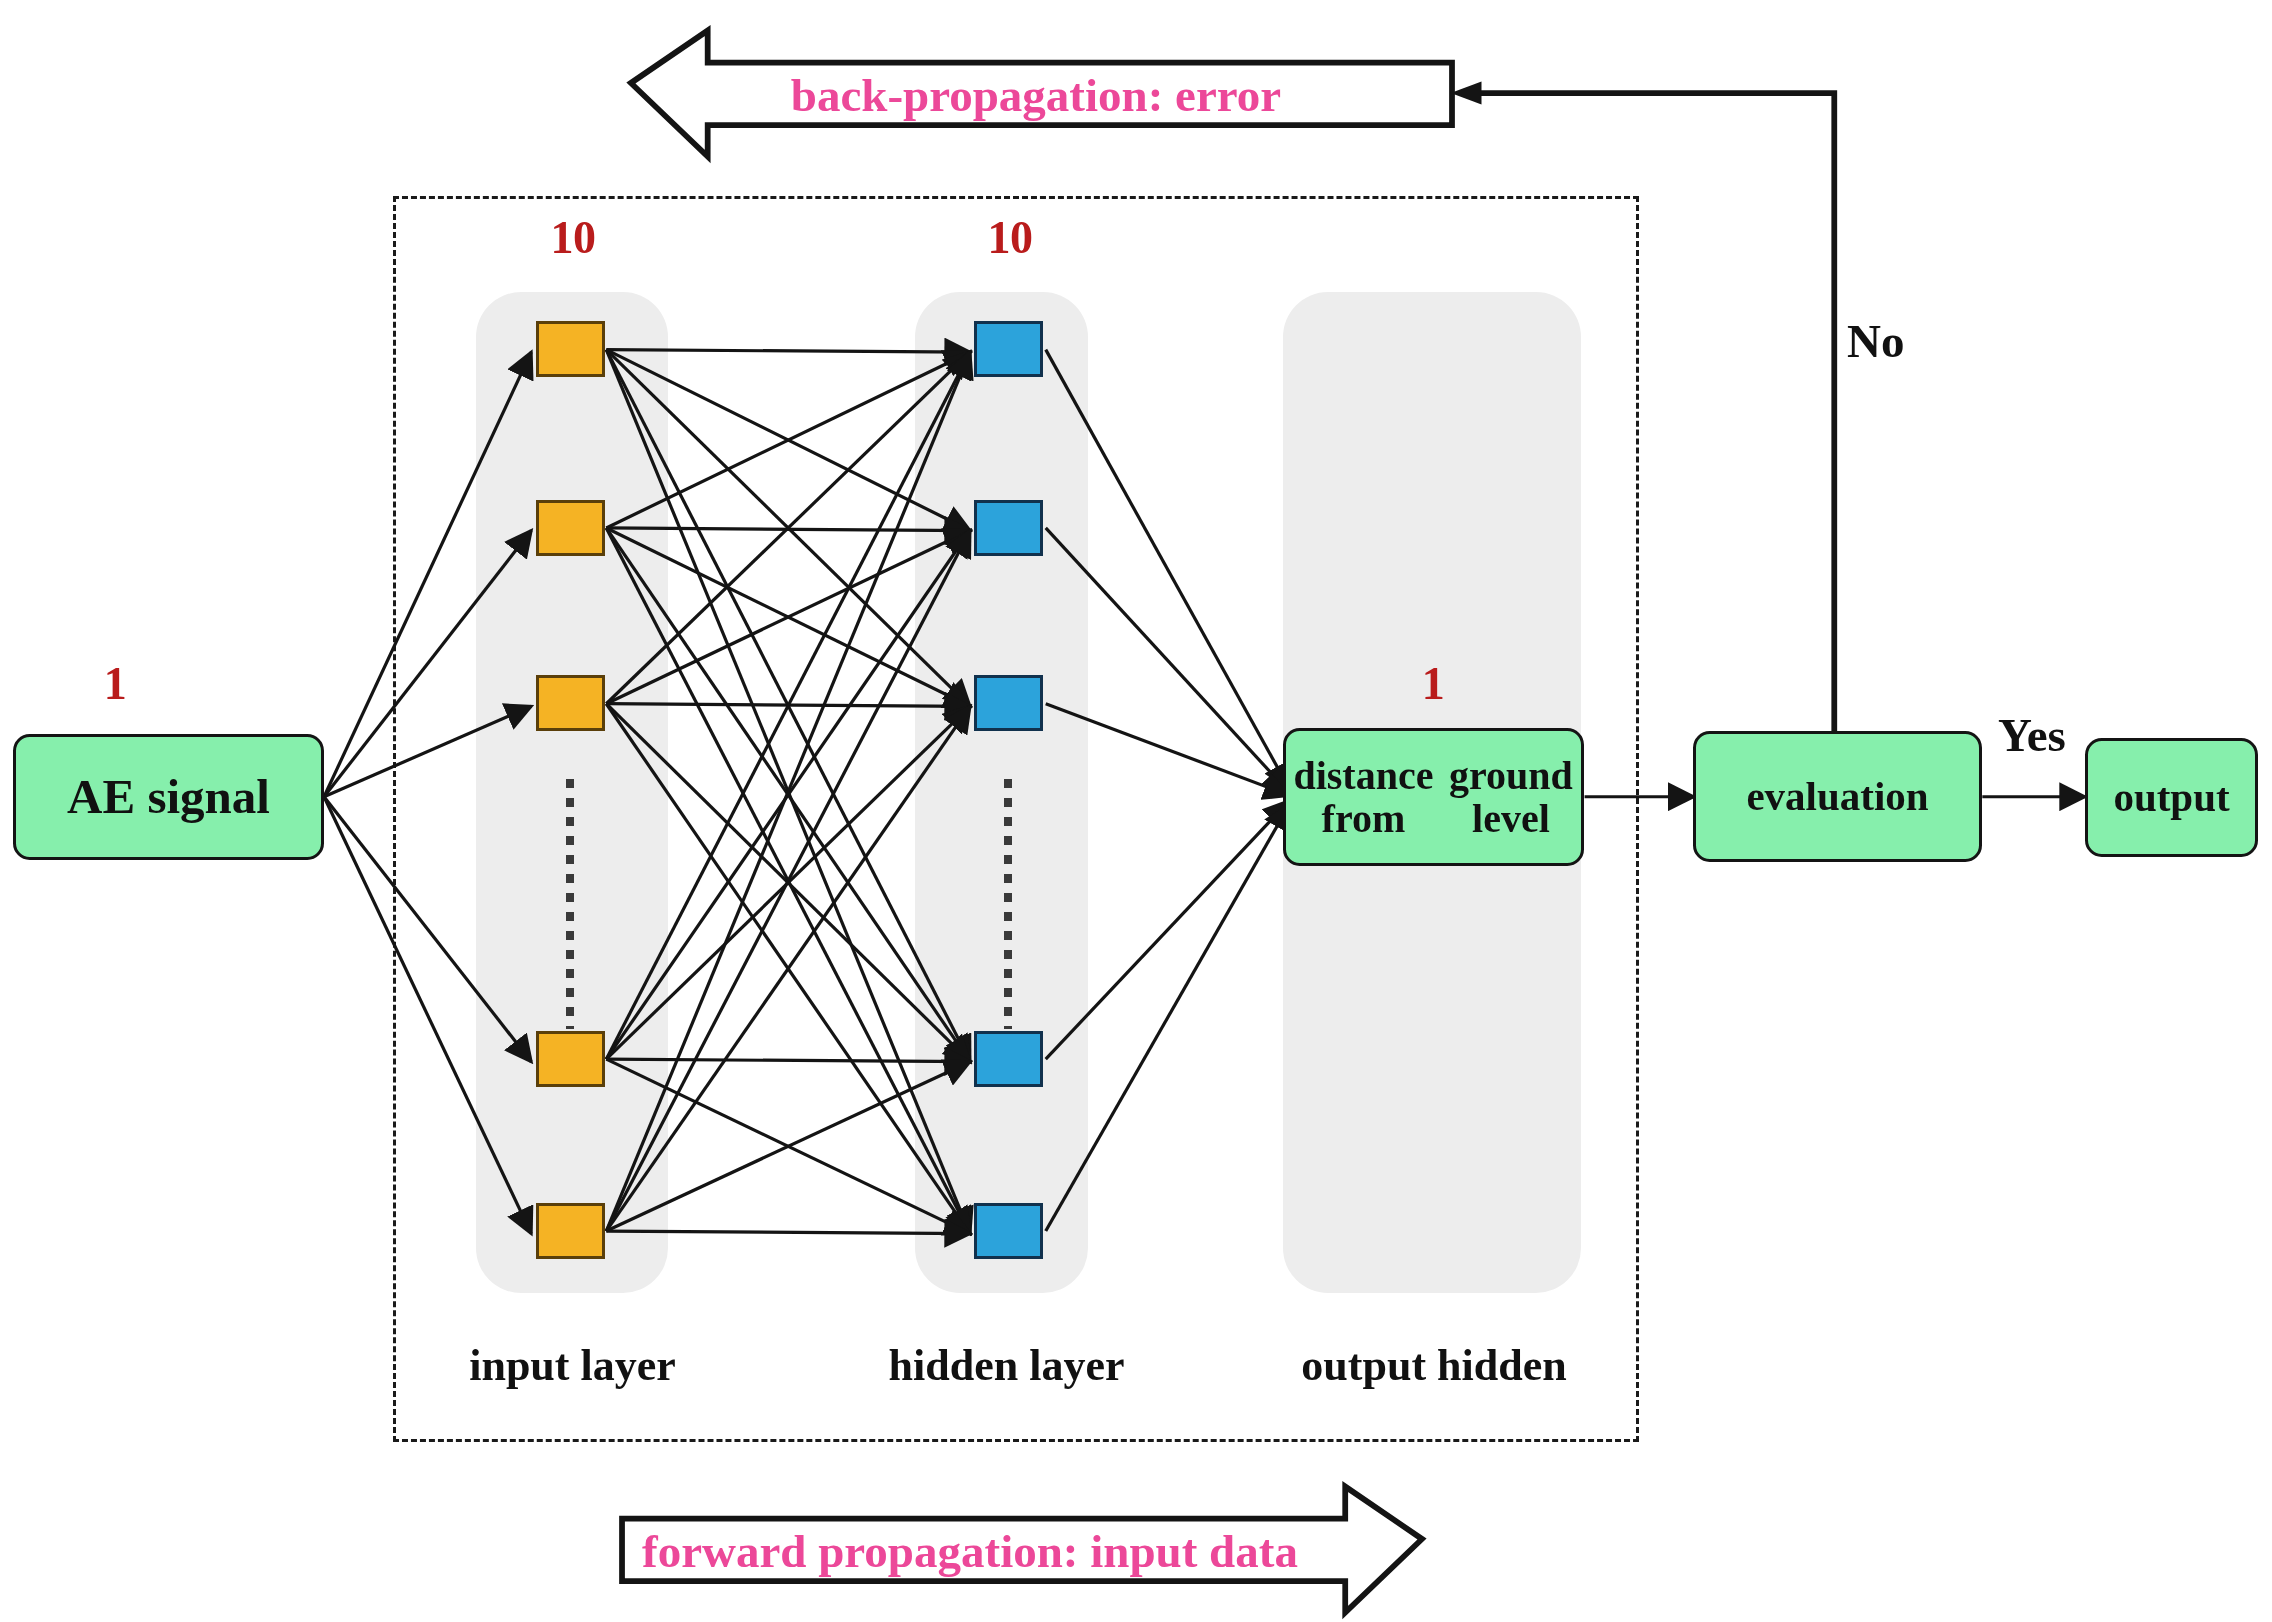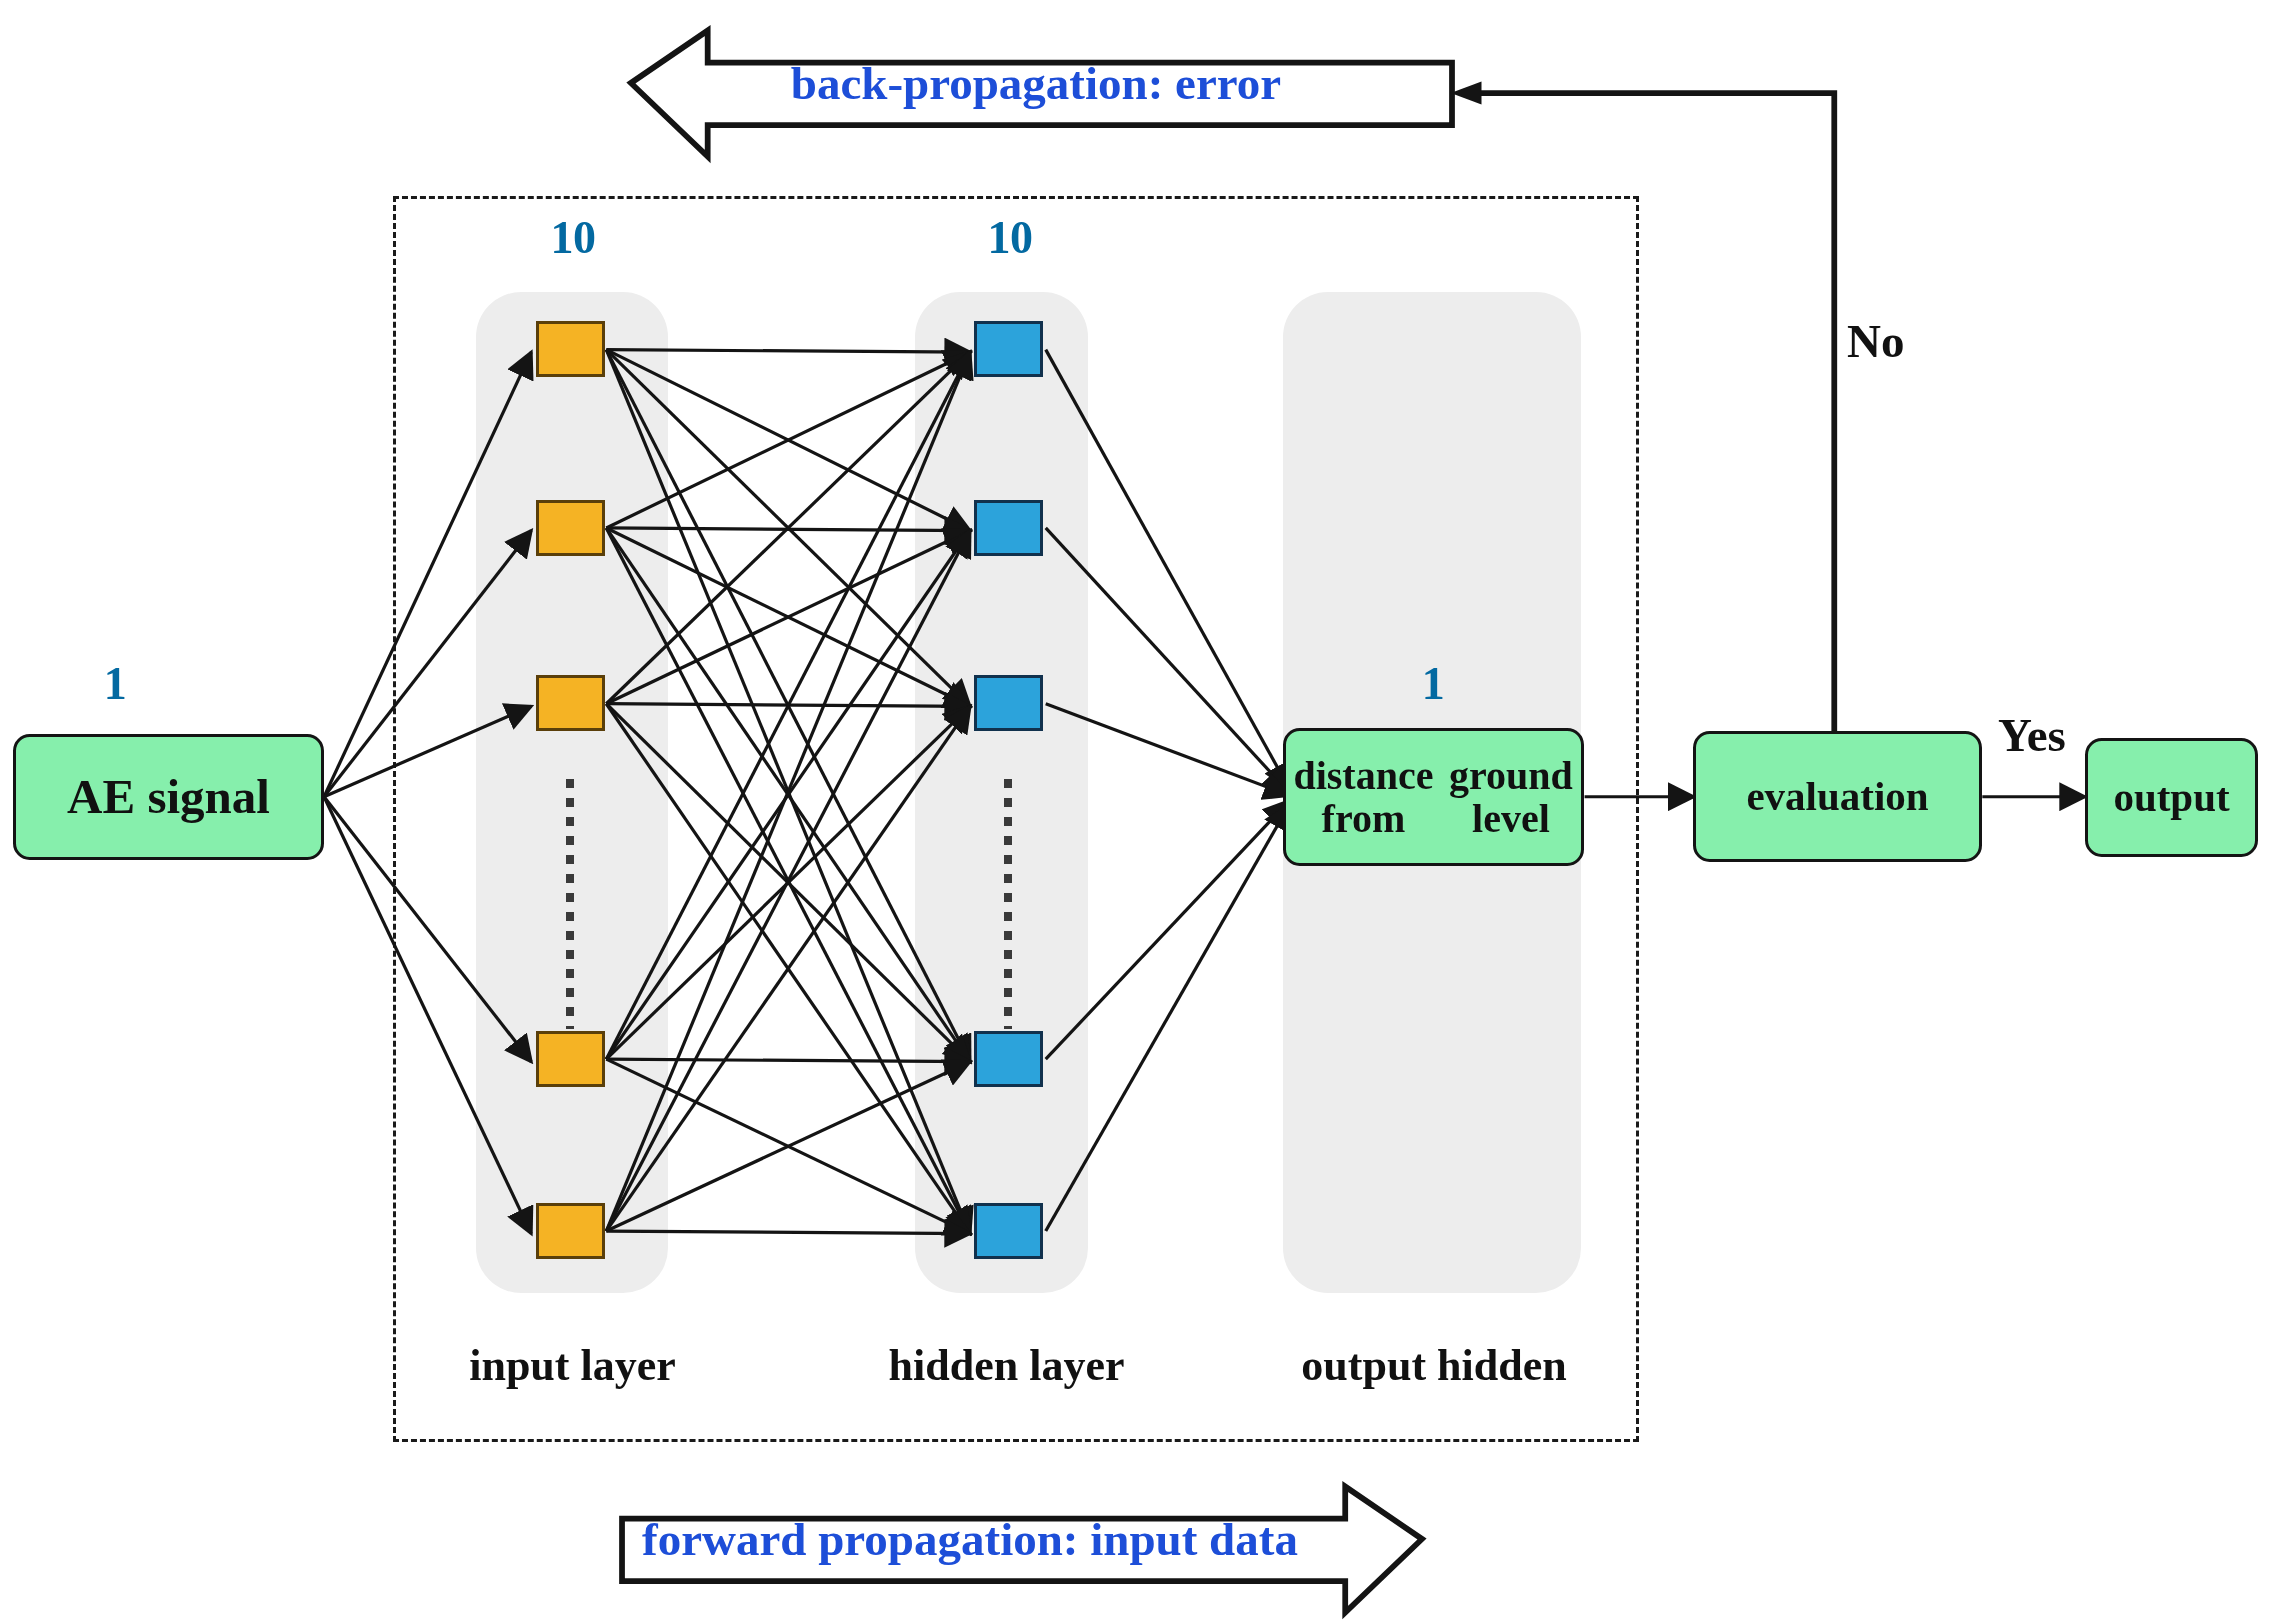--- a/index.html
+++ b/index.html
@@ -11,21 +11,21 @@
   .dashed-box{
     left:393px;top:196px;width:1246px;height:1246px;
     border:3.8px dashed #1a1a1a;box-sizing:border-box;background:transparent;
   }
 
   
   .pill{background:#ededed;border-radius:45px;}
 
   
   .count{
-    font-size:46px;font-weight:bold;color:#0369a1;text-align:center;
+    font-size:46px;font-weight:bold;color:#b91c1c;text-align:center;
     line-height:1;letter-spacing:-0.6px;
   }
 
   
   .layer-name{
     font-size:44px;font-weight:bold;color:#111;text-align:center;line-height:1;
   }
 
   
   .node{box-sizing:border-box;border:3.8px solid #141414;}
@@ -42,23 +42,23 @@
     display:flex;align-items:center;justify-content:center;text-align:center;
     font-weight:bold;color:#111;line-height:1.08;
   }
 
   
   .plabel{font-size:47px;font-weight:bold;color:#111;line-height:1;}
 
   
   .banner{position:absolute;}
   .banner .txt{
-    position:absolute;left:0;top:0;width:100%;height:100%;
+    position:absolute;left:0;top:12px;width:100%;height:100%;
     display:flex;align-items:center;justify-content:center;
-    font-size:47px;font-weight:bold;color:#1d4ed8;pointer-events:none;
+    font-size:47px;font-weight:bold;color:#ec4899;pointer-events:none;
   }
   svg{display:block;overflow:visible;}
 </style>
 </head>
 <body>
 
 <div id="stage">
 
   <div class="banner abs" style="left:616px;top:19px;width:840px;height:128px;">
     <svg width="840" height="128" viewBox="0 0 1310 200">

